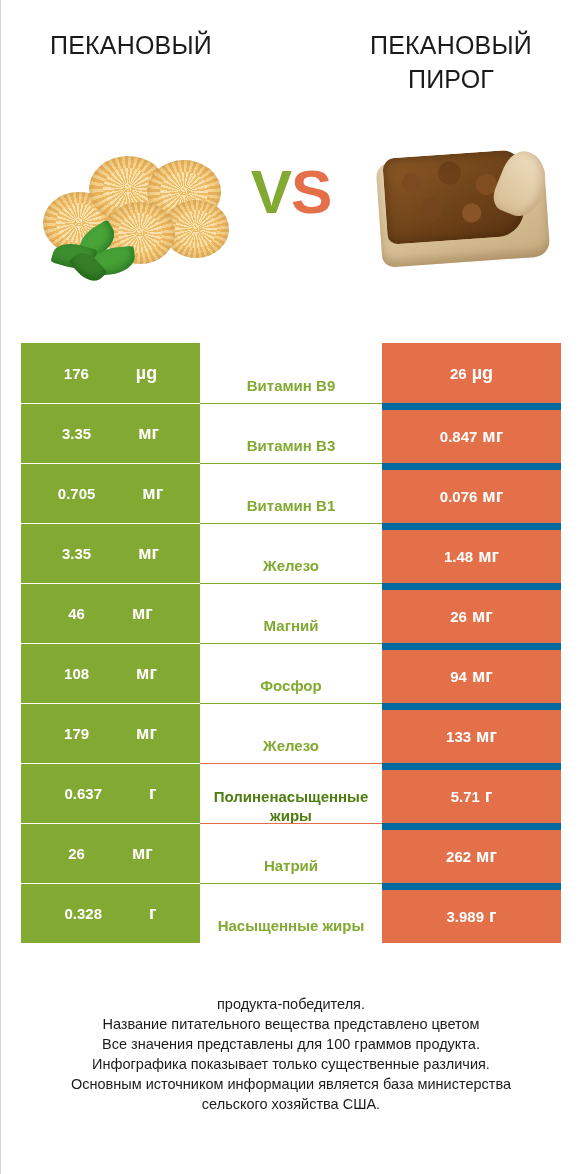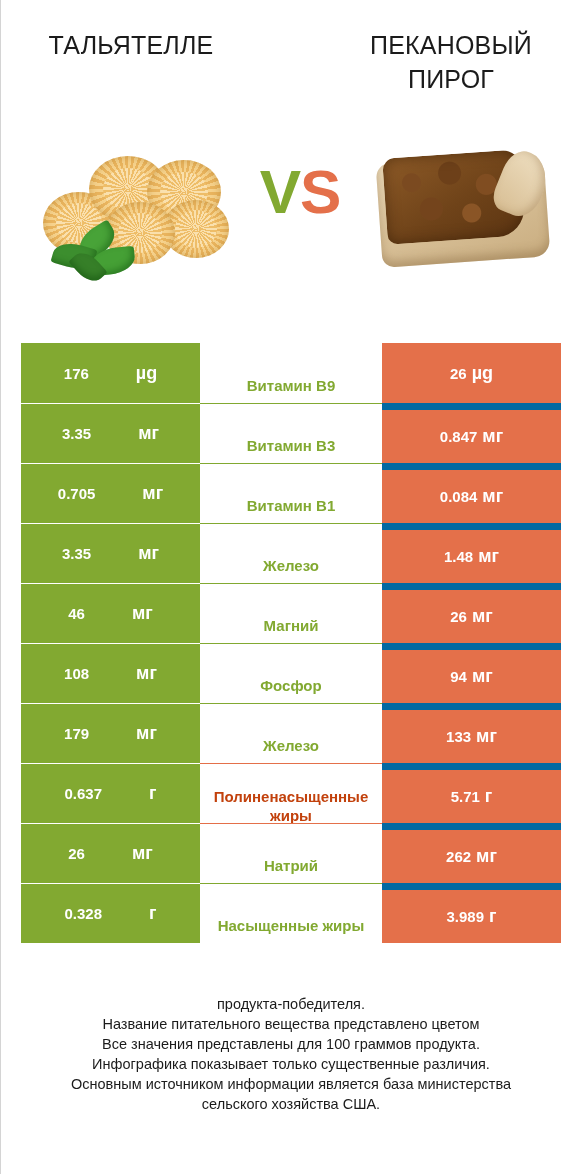--- a/index.html
+++ b/index.html
@@ -41,21 +41,21 @@
   
   .hero {
     position: absolute;
     top: 130px; left: 0;
     width: 580px;
     height: 180px;
   }
 
   .vs-wrap {
     position: absolute;
-    left: 244px;
+    left: 235px;
     top: 22px;
     width: 110px;
     height: 80px;
     text-align: center;
     font-size: 62px;
     line-height: 80px;
     font-weight: 700;
     letter-spacing: -1px;
   }
   .vs-v { color: #82a931; }
@@ -197,42 +197,42 @@
   .cell-mid .mid-text { display: block; width: 100%; margin-top: 24px; }
 
   .row + .row .cell-mid { border-top: 1px solid #82a931; }
   .row + .row .cell-mid.sep-orange { border-top-color: #e4704a; }
   .row.after-orange .cell-mid { border-top-color: #e4704a; }
 
   .row + .row .cell-left  { border-top: 1px solid #ffffff; }
   .row + .row .cell-right { border-top: 7px solid #0369a1; }
 
   .win-green  { color: #82a931; }
-  .win-orange { color: #c2410c; }
+  .win-orange { color: #4d7c0f; }
 
   .unit { font-weight: 700; font-size: 18px; }
 
   
   .footer {
     position: absolute;
     left: 20px;
     top: 994px;
     width: 540px;
     text-align: center;
     font-size: 14.5px;
     line-height: 20px;
     color: #1b1b1b;
   }
   .footer p { margin: 0; }
 </style>
 </head>
 <body>
 
 <div class="titles">
-  <div class="product-title left">ТАЛЬЯТЕЛЛЕ</div>
+  <div class="product-title left">ПЕКАНОВЫЙ</div>
   <div class="product-title right">ПЕКАНОВЫЙ ПИРОГ</div>
 </div>
 
 <div class="hero">
 
   <div class="pasta">
     <div class="nest n1"></div>
     <div class="nest n2"></div>
     <div class="nest n3"></div>
     <div class="nest n4"></div>
@@ -286,21 +286,21 @@
     </div>
     <div class="row">
       <div class="cell cell-left">
         <span>0.705</span>
         <span class="unit">&nbsp;мг</span>
       </div>
       <div class="cell cell-mid wrap">
         <span class="mid-text win-green">Витамин B1</span>
       </div>
       <div class="cell cell-right">
-        <span>0.084</span>
+        <span>0.076</span>
         <span class="unit">&nbsp;мг</span>
       </div>
     </div>
     <div class="row">
       <div class="cell cell-left">
         <span>3.35</span>
         <span class="unit">&nbsp;мг</span>
       </div>
       <div class="cell cell-mid">
         <span class="mid-text win-green">Железо</span>

